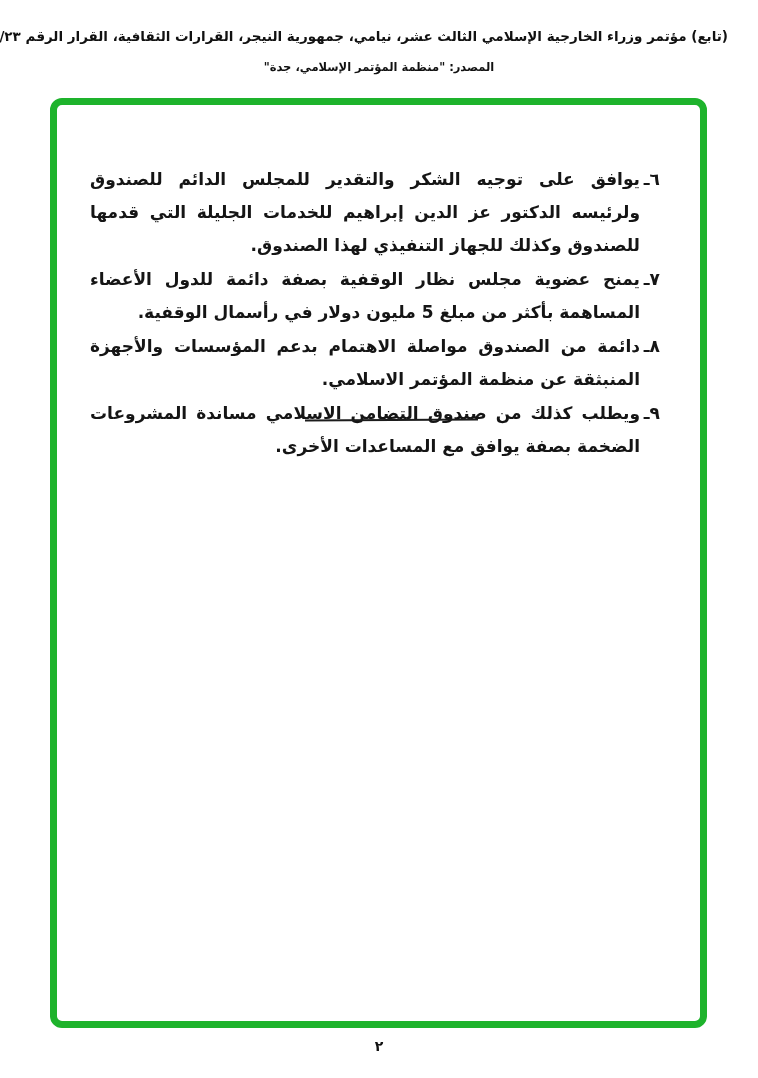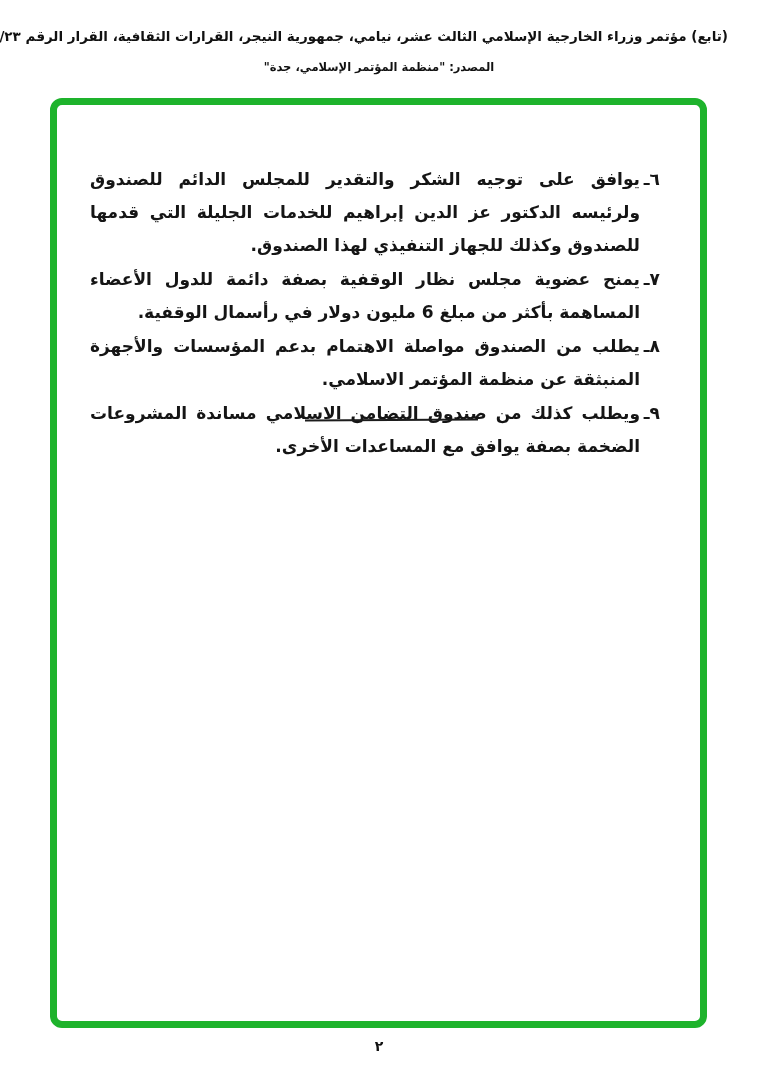--- a/index.html
+++ b/index.html
@@ -72,25 +72,25 @@
 <div class="header-line2">المصدر:  "منظمة المؤتمر الإسلامي، جدة"</div>
 
 <div class="doc-box">
   <div class="items">
       <div class="item">
         <span class="item-marker">٦ـ</span>
         <div class="item-text">يوافق على توجيه الشكر والتقدير للمجلس الدائم للصندوق ولرئيسه الدكتور عز الدين إبراهيم للخدمات الجليلة التي قدمها للصندوق وكذلك للجهاز التنفيذي لهذا الصندوق.</div>
       </div>
       <div class="item">
         <span class="item-marker">٧ـ</span>
-        <div class="item-text">يمنح عضوية مجلس نظار الوقفية بصفة دائمة للدول الأعضاء المساهمة بأكثر من مبلغ 6 مليون دولار في رأسمال الوقفية.</div>
+        <div class="item-text">يمنح عضوية مجلس نظار الوقفية بصفة دائمة للدول الأعضاء المساهمة بأكثر من مبلغ 5 مليون دولار في رأسمال الوقفية.</div>
       </div>
       <div class="item">
         <span class="item-marker">٨ـ</span>
-        <div class="item-text">يطلب من الصندوق مواصلة الاهتمام بدعم المؤسسات والأجهزة المنبثقة عن منظمة المؤتمر الاسلامي.</div>
+        <div class="item-text">دائمة من الصندوق مواصلة الاهتمام بدعم المؤسسات والأجهزة المنبثقة عن منظمة المؤتمر الاسلامي.</div>
       </div>
       <div class="item">
         <span class="item-marker">٩ـ</span>
         <div class="item-text">ويطلب كذلك من صندوق التضامن الاسلامي مساندة المشروعات الضخمة بصفة يوافق مع المساعدات الأخرى.</div>
       </div>
     </div>
 </div>
 
 <div class="divider"></div>
 

